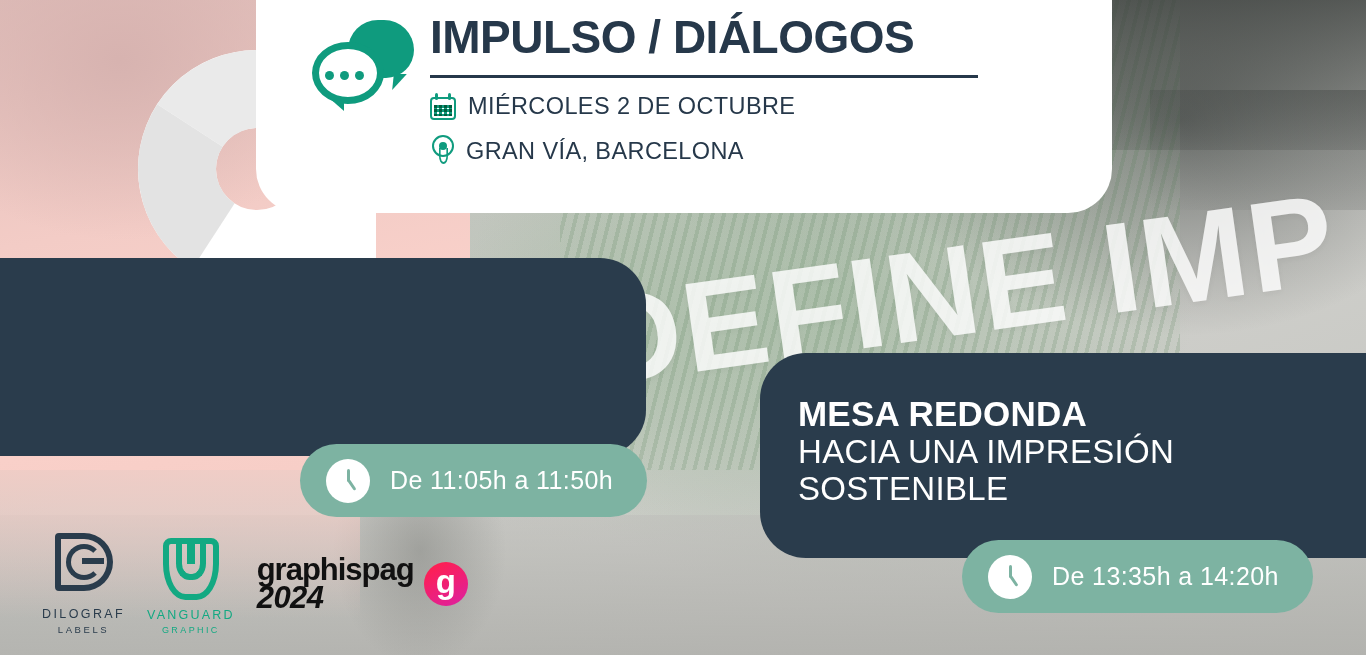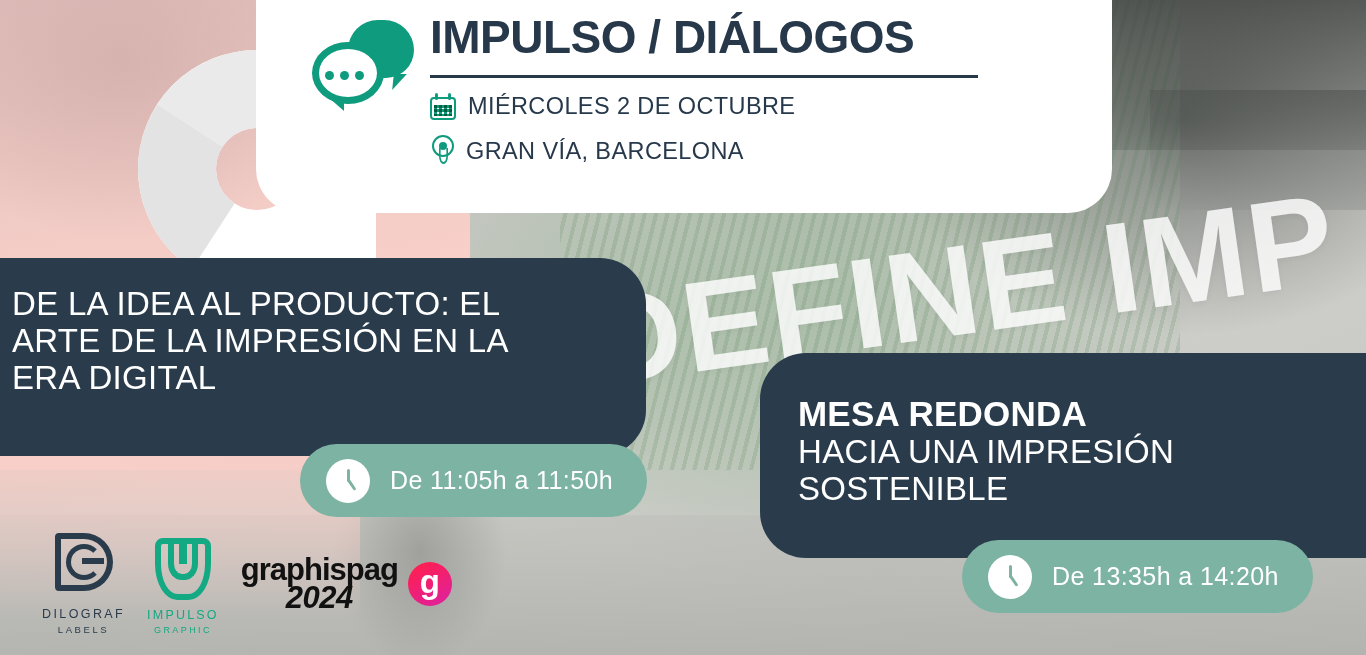--- a/index.html
+++ b/index.html
@@ -271,21 +271,21 @@
     border-bottom: 6px solid #13a982;
     border-radius: 0 0 46% 46%;
   }
   .vanguard-mark .stem {
     position: absolute; left: 24px; top: 6px; width: 8px; height: 20px; background: #13a982;
   }
   .vg-name { font-size: 12.5px; letter-spacing: 2.2px; color: #13a982; margin-top: 8px; font-weight: 500; }
   .vg-sub  { font-size: 9px;  letter-spacing: 2.4px; color: #13a982; margin-top: 3px; }
 
   .graphispag { display: flex; align-items: center; gap: 10px; margin-bottom: 22px; }
-  .gs-words { text-align: center; line-height: .92; }
+  .gs-words { text-align: left; line-height: .92; }
   .gs-line1 { font-size: 31px; font-weight: 700; color: #111; letter-spacing: -1px; }
   .gs-line2 { font-size: 31px; font-weight: 700; color: #111; letter-spacing: -0.5px; font-style: italic; }
   .gs-badge {
     width: 44px; height: 44px; border-radius: 50%;
     background: linear-gradient(150deg, #ff1f4f 10%, #e0219a 90%);
     display: flex; align-items: center; justify-content: center;
     color: #fff; font-size: 33px; font-weight: 700; line-height: 1;
     padding-bottom: 5px;
   }
 </style>
@@ -344,21 +344,20 @@
           </div>
           <div class="meta-text">GRAN VÍA, BARCELONA</div>
         </div>
       </div>
 
     </div>
   </div>
 
   <div class="card-dark card-left">
     <div class="card-body">
-      <div class="card-title">DE LA IDEA AL PRODUCTO: EL ARTE DE LA IMPRESIÓN EN LA ERA DIGITAL</div>
     </div>
   </div>
   <div class="pill pill-left">
     <div class="ico-clock">
       <div class="face"></div>
         <div class="hh"></div>
         <div class="mm"></div>
     </div>
     <div class="pill-text">De 11:05h a 11:50h</div>
   </div>
@@ -389,21 +388,21 @@
       <div class="logo-name">DILOGRAF</div>
       <div class="logo-sub">LABELS</div>
     </div>
 
     <div class="logo-block">
       <div class="vanguard-mark">
         <div class="shield"></div>
           <div class="v"></div>
           <div class="stem"></div>
       </div>
-      <div class="vg-name">IMPULSO</div>
+      <div class="vg-name">VANGUARD</div>
       <div class="vg-sub">GRAPHIC</div>
     </div>
 
     <div class="graphispag">
       <div class="gs-words">
         <div class="gs-line1">graphispag</div>
         <div class="gs-line2">2024</div>
       </div>
       <div class="gs-badge">g</div>
     </div>

